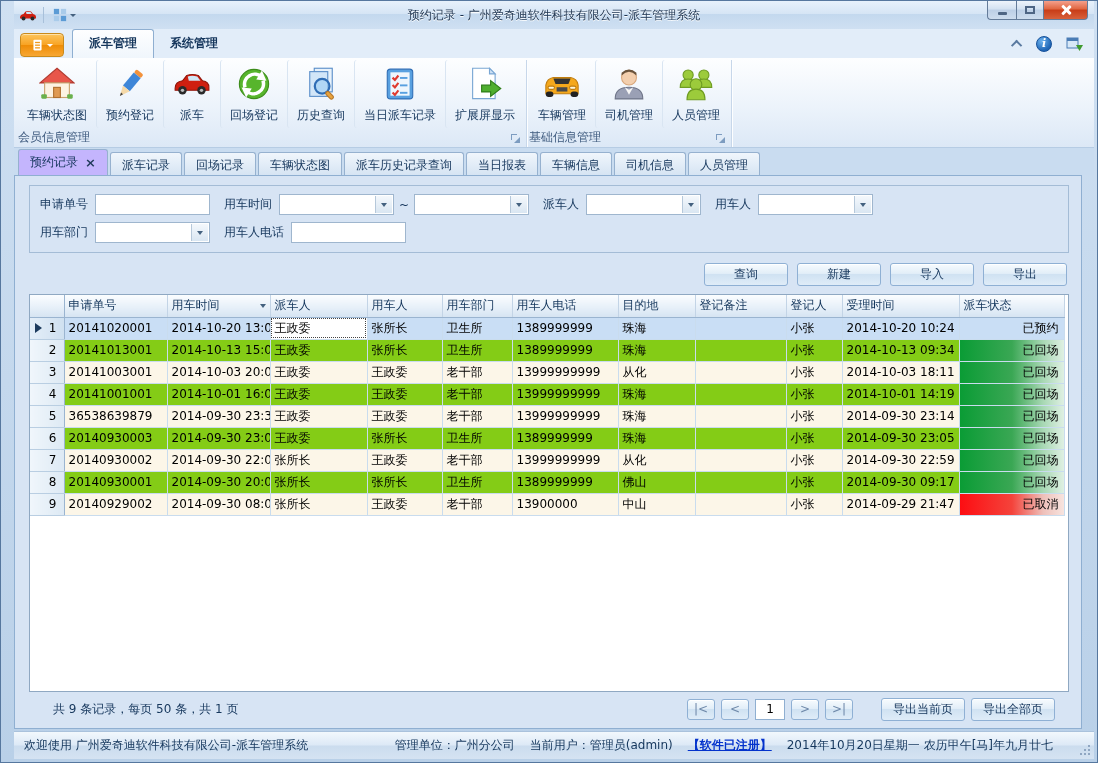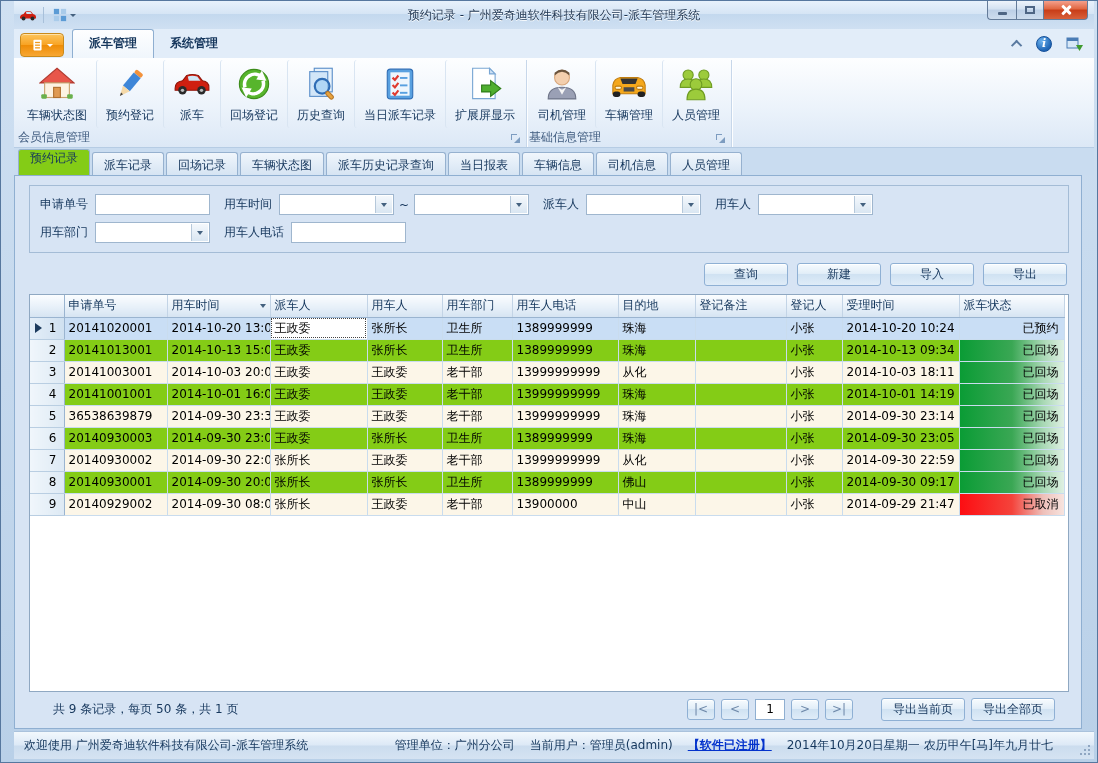--- a/index.html
+++ b/index.html
@@ -63,21 +63,21 @@
   .launcher::before { content:""; position:absolute; left:0; top:0; width:5px; height:5px;
     border-left:1px solid #7d9cc0; border-top:1px solid #7d9cc0; }
   .launcher::after { content:""; position:absolute; right:0; bottom:0;
     border:3px solid transparent; border-right-color:#7d9cc0; border-bottom-color:#7d9cc0; }
   .ribbon-fill { flex:1; }
 
   
   .doctabs { height:27px; background:#c9dcf0; display:flex; align-items:flex-end; padding:0 0 0 4px; gap:2px; }
   .dtab { height:23px; padding:3px 11px 0; border:1px solid #96b1cf; border-bottom:none;
     border-radius:3px 3px 0 0; background:linear-gradient(#f0f6fc,#d6e4f3); display:flex; align-items:center; gap:7px; white-space:nowrap; }
-  .dtab.active { height:26px; background:#84cc16; padding-top:0;flex-direction:column; }
+  .dtab.active { height:26px; background:#c4b5fd; padding-top:0; }
   .tab-close { font-size:13px; font-weight:bold; color:#223c5c; line-height:1; }
   .tab-close::before { content:"×"; }
 
   
   .content { flex:1; margin-right:12px; border:1px solid #8fafd1; background:#d7e4f4;
     padding:9px 12px 2px 14px; display:flex; flex-direction:column; min-height:0; }
   .searchbox { border:1px solid #a4bcd6; padding:8px 8px 9px 10px; display:flex; flex-direction:column; gap:7px; }
   .srow { display:flex; align-items:center; }
   .f-label { margin-right:7px; white-space:nowrap; }
   .f-gap { width:14px; }
@@ -289,42 +289,42 @@
       <div class="rgroup-label">
         <span>会员信息管理</span>
         <span class="launcher"></span>
       </div>
     </div>
 
     <div class="rgroup">
       <div class="rbuttons">
         <div class="rbtn">
           <span class="ricon">
-            <svg width="34" height="36" viewBox="0 0 32 32">
-                <path d="M3 30 Q3 19 16 19 Q29 19 29 30 Z" fill="#9aa0b5" stroke="#6e7488"></path>
-                <polygon points="12,19 16,26 20,19 16,21.5" fill="#f5f5f5"></polygon>
-                <circle cx="16" cy="10" r="7" fill="#f3cfae" stroke="#d8a87e"></circle>
-                <path d="M9 8 Q16 1 23 8 L23 5.5 Q16 -1 9 5.5 Z" fill="#6b543c"></path>
-              </svg>
-          </span>
-          <span class="rlabel">司机管理</span>
-        </div>
-        <div class="rbtn">
-          <span class="ricon">
             <svg width="40" height="28" viewBox="0 0 36 26">
                 <path d="M3 22 L3 14 Q4 8 10 7 L26 7 Q32 8 33 14 L33 22 Z" fill="#f5a81c" stroke="#c07d10"></path>
                 <path d="M10 8 L26 8 L24 13 L12 13 Z" fill="#333"></path>
                 <rect x="5" y="15" width="6" height="3" rx="1.5" fill="#fff8dc" stroke="#c07d10"></rect>
                 <rect x="25" y="15" width="6" height="3" rx="1.5" fill="#fff8dc" stroke="#c07d10"></rect>
                 <rect x="13" y="16" width="10" height="4" fill="#4a4a4a"></rect>
                 <rect x="3" y="20" width="7" height="5" rx="2.5" fill="#222"></rect>
                 <rect x="26" y="20" width="7" height="5" rx="2.5" fill="#222"></rect>
               </svg>
           </span>
           <span class="rlabel">车辆管理</span>
+        </div>
+        <div class="rbtn">
+          <span class="ricon">
+            <svg width="34" height="36" viewBox="0 0 32 32">
+                <path d="M3 30 Q3 19 16 19 Q29 19 29 30 Z" fill="#9aa0b5" stroke="#6e7488"></path>
+                <polygon points="12,19 16,26 20,19 16,21.5" fill="#f5f5f5"></polygon>
+                <circle cx="16" cy="10" r="7" fill="#f3cfae" stroke="#d8a87e"></circle>
+                <path d="M9 8 Q16 1 23 8 L23 5.5 Q16 -1 9 5.5 Z" fill="#6b543c"></path>
+              </svg>
+          </span>
+          <span class="rlabel">司机管理</span>
         </div>
         <div class="rbtn">
           <span class="ricon">
             <svg width="36" height="36" viewBox="0 0 32 32">
                 <g fill="#9ccb3b" stroke="#6f9c23">
                   <circle cx="9" cy="8" r="4.5"></circle>
                   <path d="M2 19 Q2 11.5 9 11.5 Q16 11.5 16 19 Z"></path>
                   <circle cx="23" cy="8" r="4.5"></circle>
                   <path d="M16 19 Q16 11.5 23 11.5 Q30 11.5 30 19 Z"></path>
                   <circle cx="16" cy="16.5" r="5.2"></circle>

